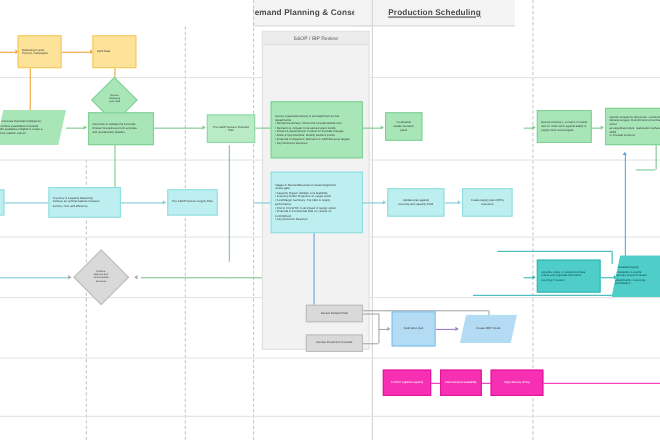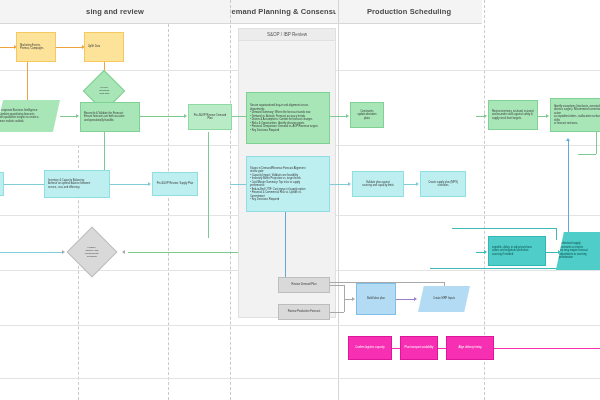--- a/index.html
+++ b/index.html
@@ -87,27 +87,24 @@
   .arw-u{border-left:2px solid transparent;border-right:2px solid transparent;border-bottom:3px solid currentColor;}
   .a-or{color:#f0a23c;} .a-gr{color:#7ec98f;} .a-cy{color:#7fcbd6;}
   .a-bl{color:#5fa8d8;} .a-gy{color:#a8a8a8;} .a-mg{color:#f72fb2;}
   .a-pu{color:#9a7fd0;} .a-tl{color:#3fb9b5;}
 </style>
 </head>
 <body>
 
 <div id="canvas">
 
-  <div class="lane-head" style="left:0;width:230px;">
-    <span>sing and review</span>
-  </div>
   <div class="lane-head" style="left:230px;width:108px;">
     <span>Demand Planning &amp; Consensus</span>
   </div>
-  <div class="lane-head" style="left:336px;width:146px;">
+  <div class="lane-head" style="left:322px;width:146px;text-decoration:underline;">
     <span>Production Scheduling</span>
   </div>
 
   <div class="lane-sep" style="left:230px;"></div>
   <div class="lane-solid" style="left:338px;"></div>
   <div class="lane-sep" style="left:484px;"></div>
   <div class="lane-sep" style="left:168px;top:24px;"></div>
   <div class="lane-sep" style="left:78px;top:145px;bottom:0;"></div>
 
   <div class="row-sep" style="top:70px;"></div>

